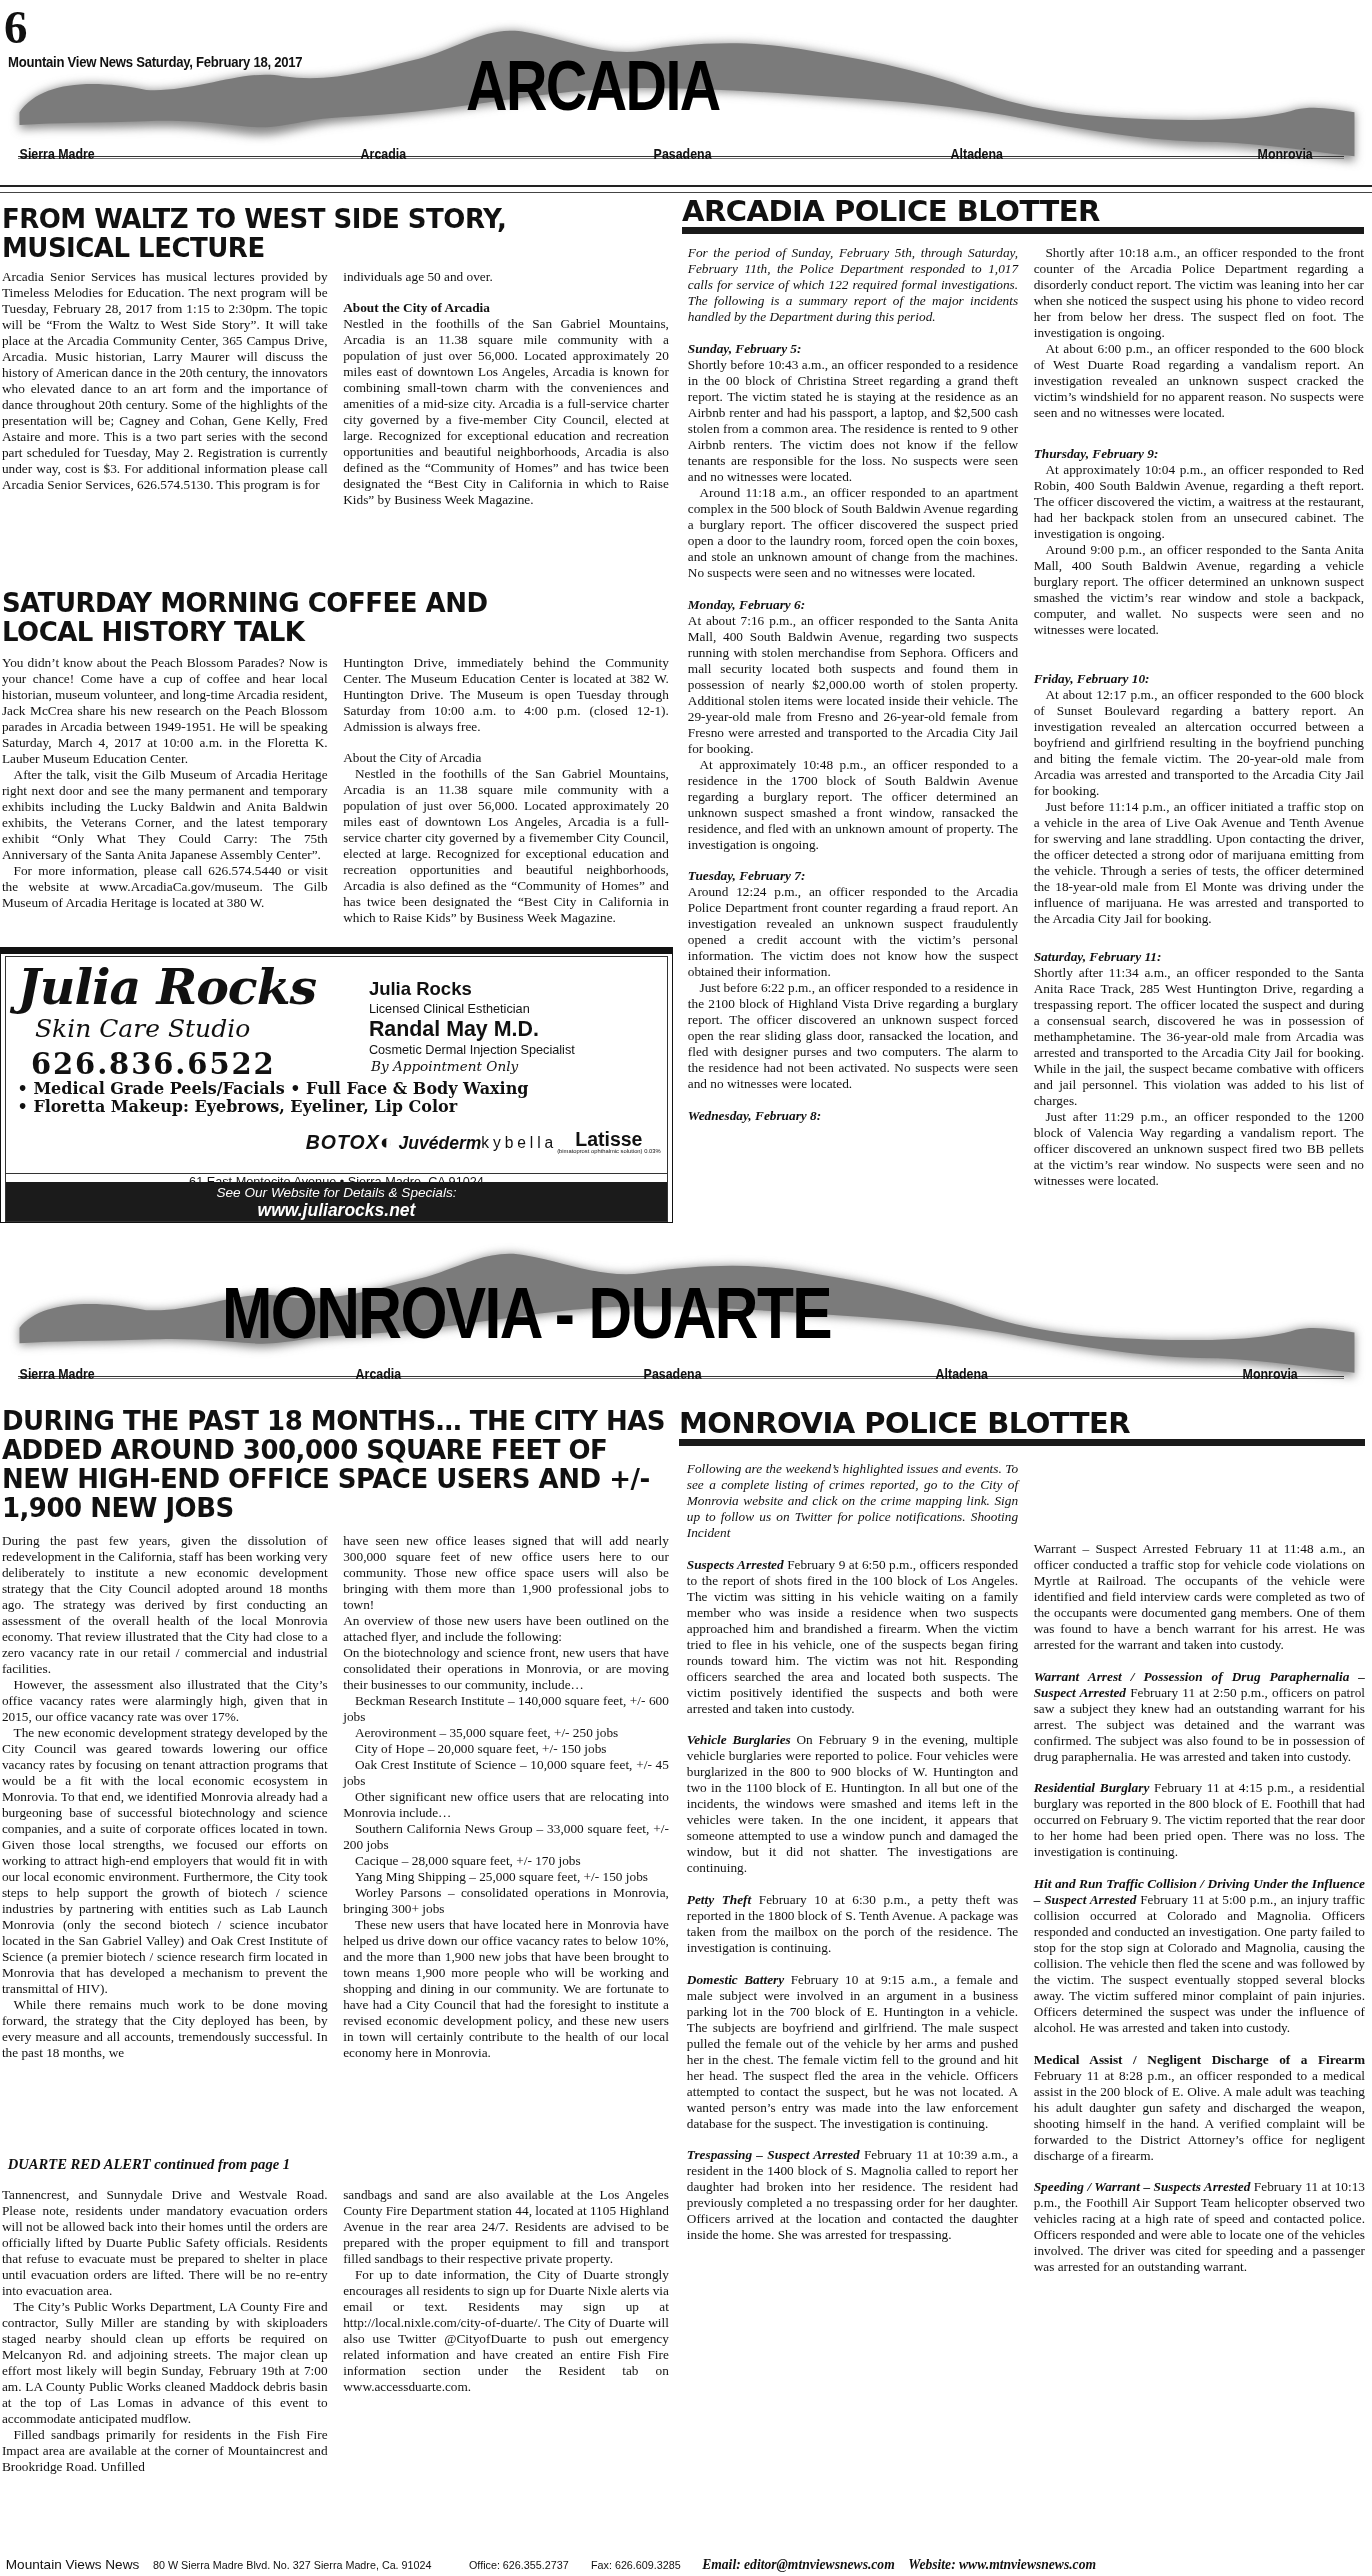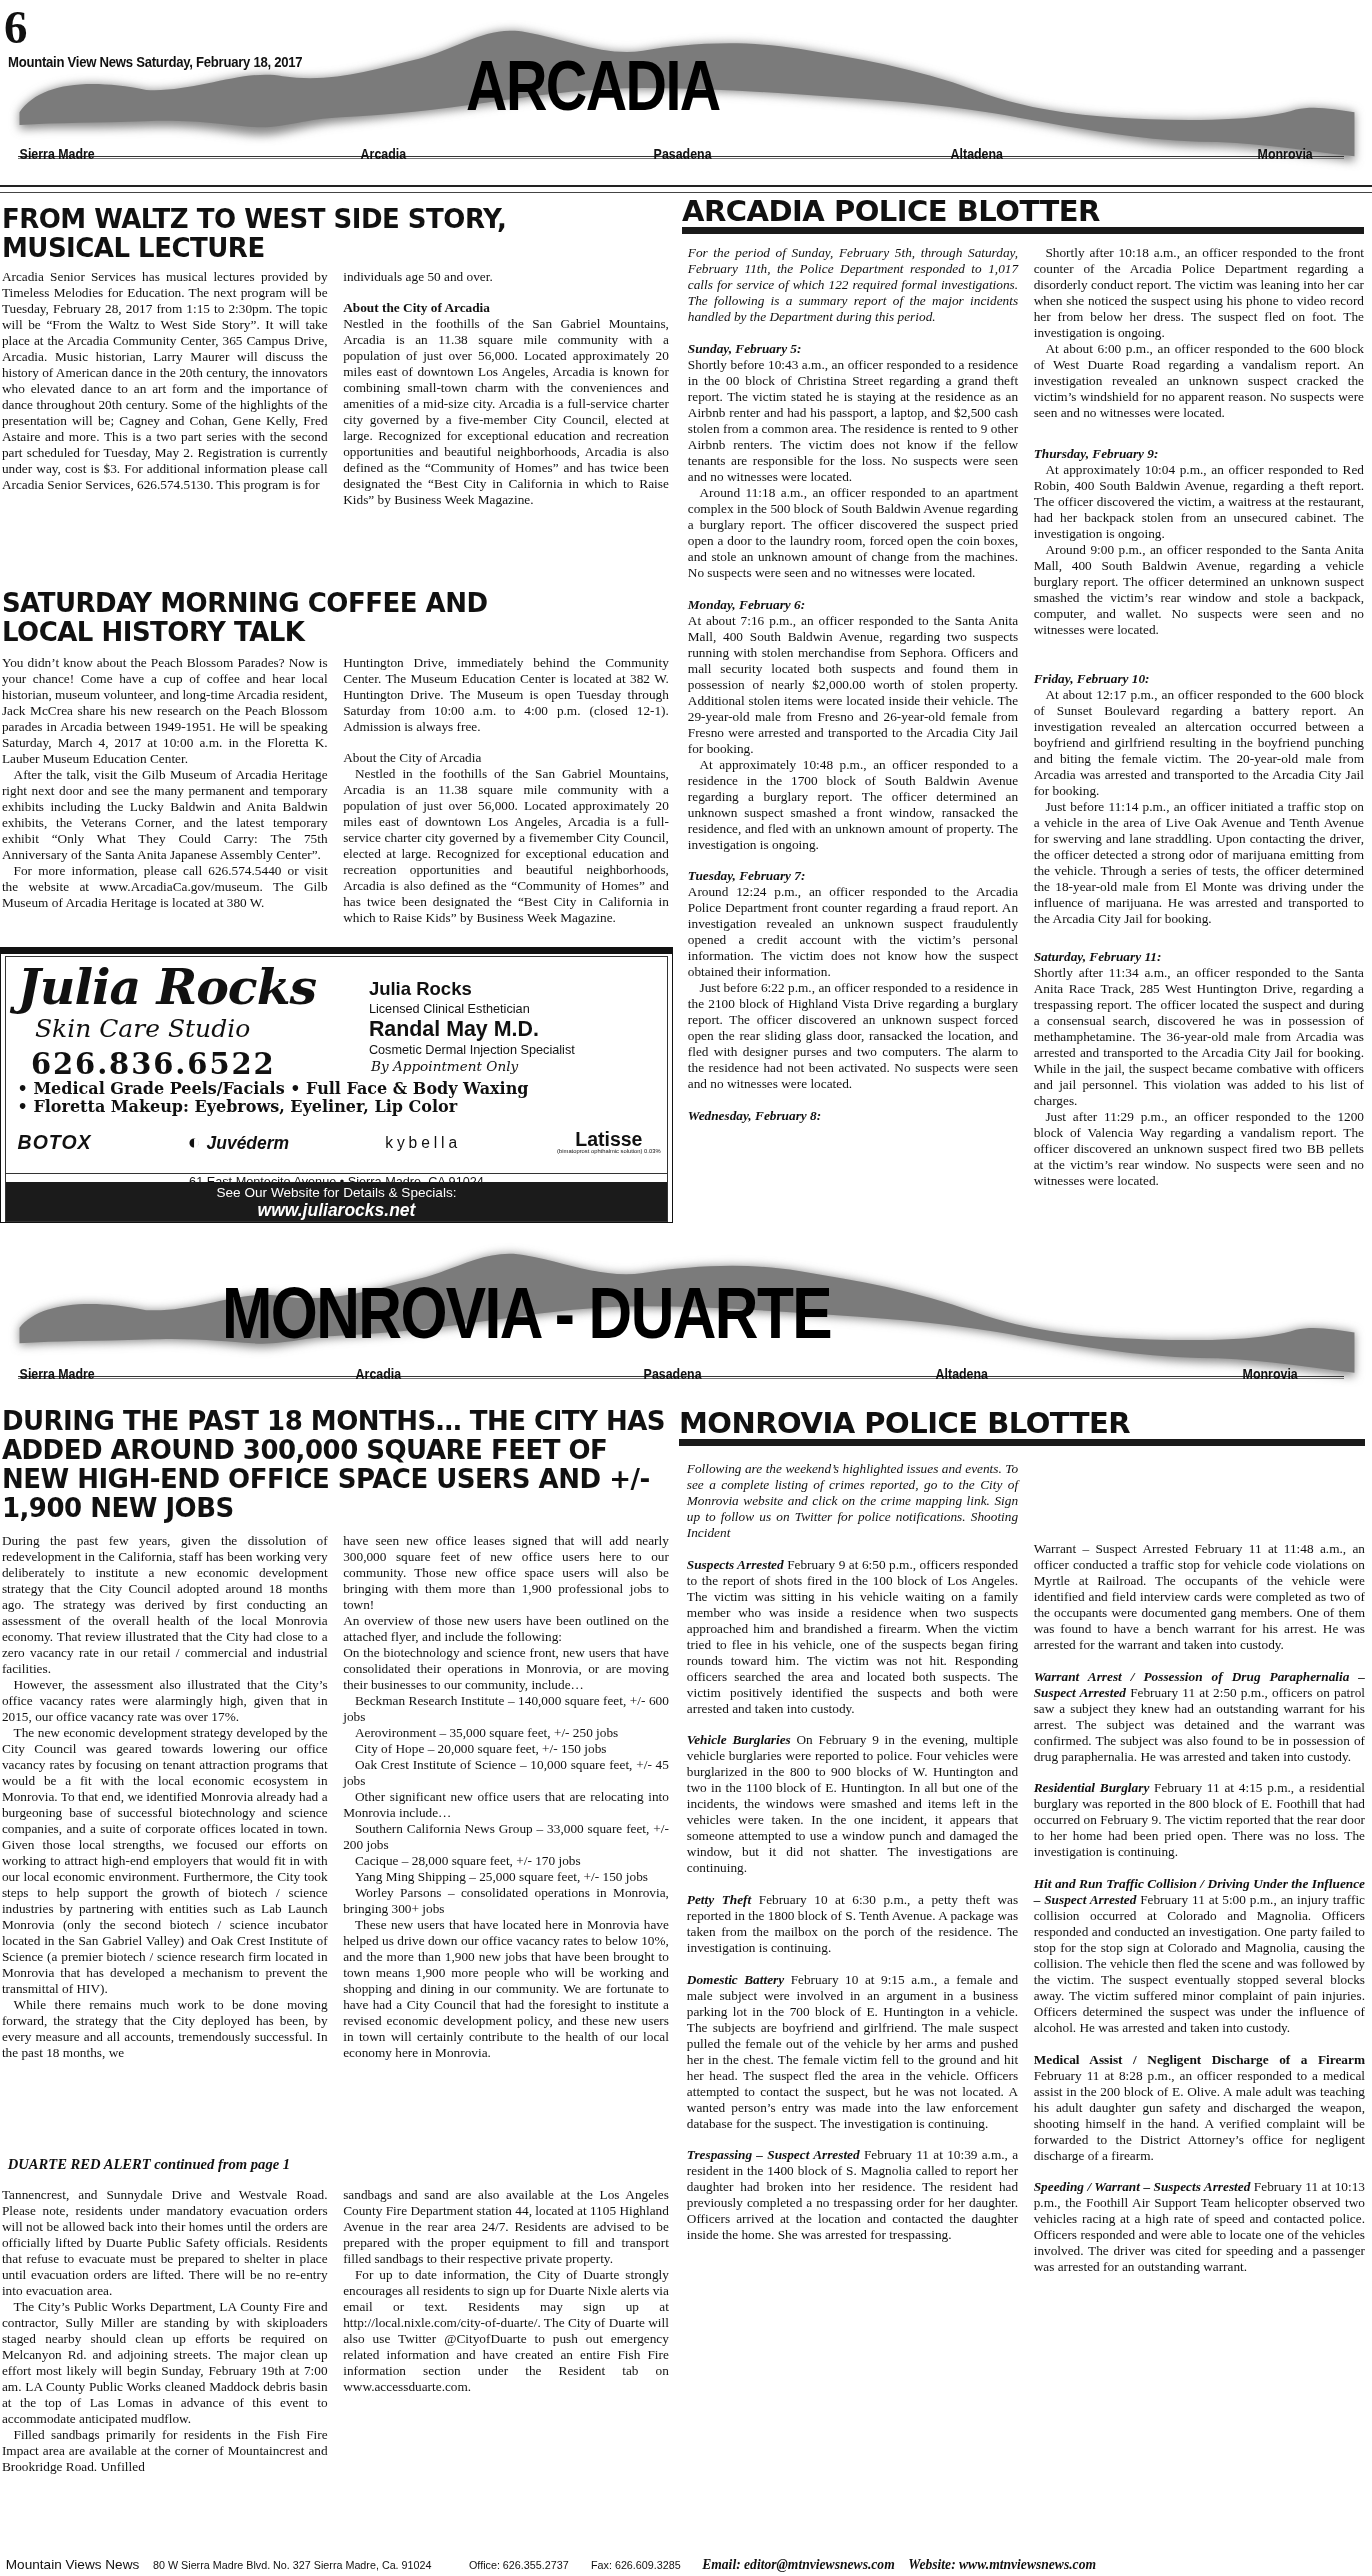--- a/index.html
+++ b/index.html
@@ -38,30 +38,30 @@
   .ad .inner { position: absolute; left: 3.9px; right: 3.9px; top: 1.9px; bottom: 0; border: 1px solid #333; }
   .ad .script-title { position: absolute; left: 11.7px; top: 3.9px; font-family: "DejaVu Serif", serif; font-style: italic; font-weight: bold; font-size: 49px; line-height: 53px; letter-spacing: -1px; }
   .ad .script-sub { position: absolute; left: 29px; top: 57px; font-family: "DejaVu Serif", serif; font-style: italic; font-size: 25px; line-height: 29px; }
   .ad .phone { position: absolute; left: 25px; top: 90px; font-family: "DejaVu Serif", serif; font-weight: bold; font-size: 29px; letter-spacing: 1.9px; }
   .ad .p1 { position: absolute; left: 363px; top: 21.4px; font-family: "Liberation Sans", sans-serif; font-weight: bold; font-size: 18.5px; }
   .ad .p1s { position: absolute; left: 363px; top: 45px; font-family: "Liberation Sans", sans-serif; font-size: 12.7px; }
   .ad .p2 { position: absolute; left: 363px; top: 60px; font-family: "Liberation Sans", sans-serif; font-weight: bold; font-size: 21.4px; }
   .ad .p2s { position: absolute; left: 363px; top: 86px; font-family: "Liberation Sans", sans-serif; font-size: 12.7px; }
   .ad .appt { position: absolute; left: 365px; top: 101px; font-family: "DejaVu Serif", serif; font-style: italic; font-size: 13.6px; }
   .ad .services { position: absolute; left: 11.7px; top: 123px; font-family: "DejaVu Serif", serif; font-weight: bold; font-size: 16px; line-height: 18.5px; }
-  .ad .brands { position: absolute; left: 11.7px; top: 173px; width: 643px; display: flex; justify-content: space-between; align-items: center; }
+  .ad .brands { position: absolute; left: 11.7px; top: 173px; width: 643px; display: flex; justify-content: flex-end; align-items: center; }
   .ad .brands span { font-family: "Liberation Sans", sans-serif; font-weight: bold; }
   .ad .brand-botox { font-size: 19.5px; letter-spacing: 1px; font-style: italic; }
   .ad .brand-juv { font-family: "DejaVu Serif", serif !important; font-style: italic; font-weight: normal !important; font-size: 17.5px; }
   .ad .brand-kyb { font-weight: normal !important; font-size: 15.6px; letter-spacing: 3.9px; }
   .ad .brand-lat { font-weight: normal !important; font-size: 19.5px; display: flex; flex-direction: column; align-items: center; line-height: 1; }
   .ad .brand-lat small { font-size: 5.8px; }
   .ad .addr { position: absolute; left: 0; right: 0; top: 216px; height: 15.6px; text-align: center; font-family: "Liberation Sans", sans-serif; font-size: 12.7px; border-top: 1px solid #333; padding-top: 1px; }
   .ad .banner { position: absolute; left: 0; right: 0; bottom: 0; height: 39px; background: #1b1b1b; color: #fff; text-align: center; font-family: "Liberation Sans", sans-serif; }
-  .ad .banner .t1 { font-size: 13.6px; line-height: 17.5px; padding-top: 1.9px; }
+  .ad .banner .t1 { font-style: italic; font-size: 13.6px; line-height: 17.5px; padding-top: 1.9px; }
   .ad .banner .t2 { font-style: italic; font-weight: bold; font-size: 17.5px; line-height: 19.5px; }
 
   
   .footer { position: absolute; left: 0; top: 2557px; width: 1372px; height: 18.5px; display: flex; align-items: baseline; gap: 13.6px; padding-left: 5.8px; white-space: nowrap; }
   .footer .f-name { font-family: "Liberation Sans", sans-serif; font-size: 13.6px; }
   .footer .f-s { font-family: "Liberation Sans", sans-serif; font-size: 11.7px; transform: scaleX(0.92); transform-origin: left; }
   .footer .f-e { font-family: "Liberation Serif", serif; font-style: italic; font-weight: bold; font-size: 13.6px; }
 </style>
 </head>
 <body>

